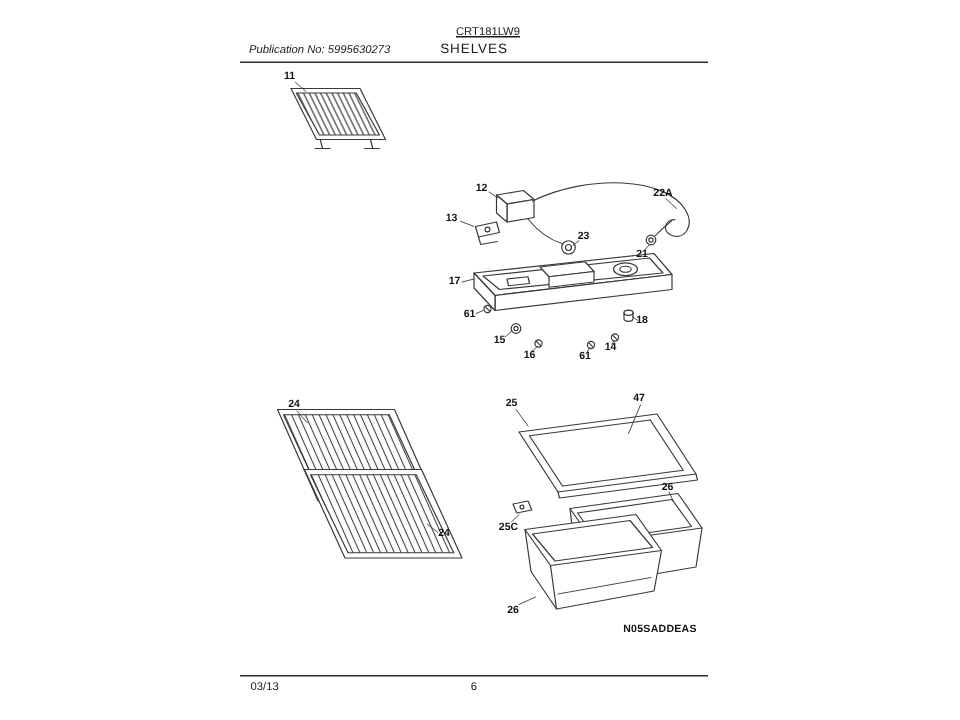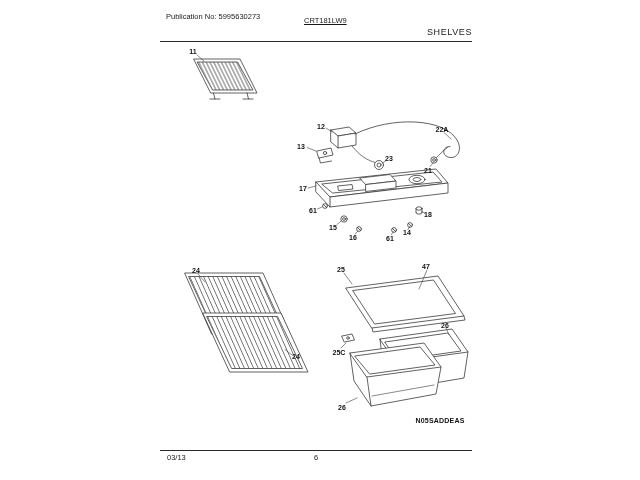--- a/index.html
+++ b/index.html
@@ -1,21 +1,21 @@
 <!DOCTYPE html>
 <html><head>
 <meta charset="utf-8">
 <style>
   html,body{margin:0;padding:0;background:#ffffff;}
   .page{position:relative;width:640px;height:480px;background:#fff;
         font-family:"Liberation Sans","DejaVu Sans",sans-serif;color:#1a1a1a;overflow:hidden;}
   .txt{position:absolute;white-space:nowrap;}
-  .hdr-pub{left:166px;top:12px;font-size:7.5px;}
+  .hdr-pub{left:166px;top:28px;font-size:7.5px;font-style:italic;}
   .hdr-model{left:304px;top:16px;font-size:7.5px;text-decoration:underline;}
-  .hdr-title{left:160px;top:27px;width:312px;text-align:right;font-size:9px;letter-spacing:.6px;}
+  .hdr-title{left:160px;top:27px;width:312px;text-align:center;font-size:9px;letter-spacing:.6px;}
   .rule{position:absolute;height:0;border-top:1px solid #2b2b2b;}
   .rule-top{left:160px;top:41px;width:312px;}
   .rule-bottom{left:160px;top:450px;width:312px;}
   .ftr-date{left:167px;top:453px;font-size:7.5px;}
   .ftr-page{left:160px;top:453px;width:312px;text-align:center;font-size:7.5px;}
   .art{position:absolute;left:0;top:0;}
   .plabel{position:absolute;transform:translate(-50%,-50%);font-size:7px;font-weight:700;
           color:#111;white-space:nowrap;}
   .dcode{position:absolute;transform:translate(-50%,-50%);font-size:7px;font-weight:700;
          letter-spacing:.2px;color:#111;white-space:nowrap;}

